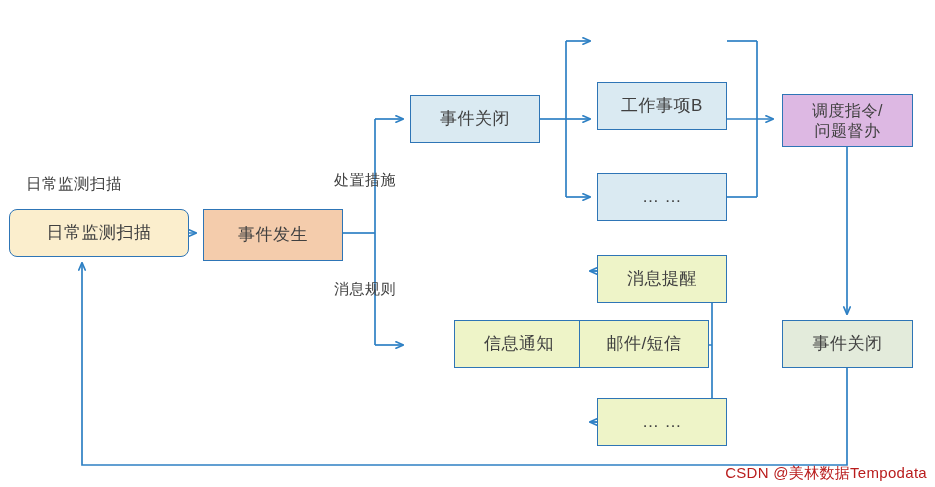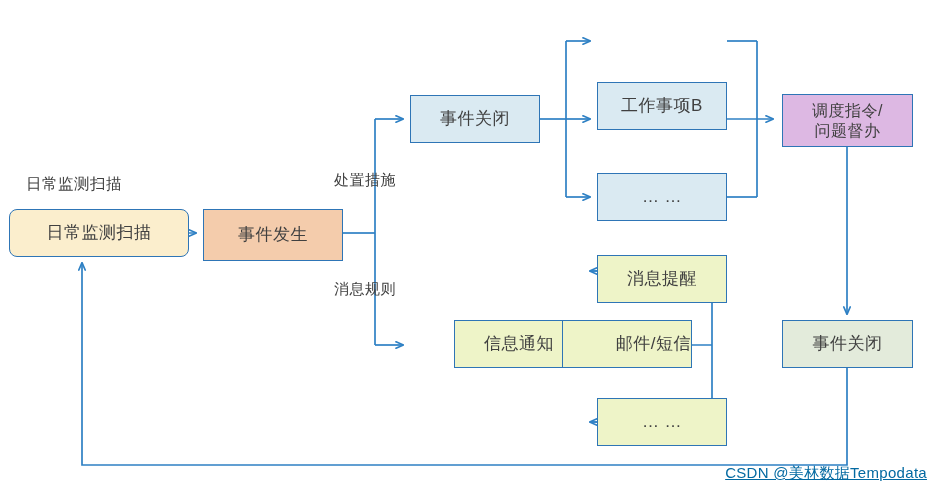--- a/index.html
+++ b/index.html
@@ -63,26 +63,25 @@
     color: #404040;
     font-size: 15.5px;
     letter-spacing: 0.5px;
     white-space: nowrap;
     z-index: 4;
   }
   .watermark {
     position: absolute;
     right: 8px;
     bottom: 4px;
-    color: #0369a1;
+    color: #b91c1c;
     font-size: 15px;
     letter-spacing: 0.3px;
     white-space: nowrap;
     z-index: 2;
-    text-decoration: underline;
   }
 </style>
 </head>
 <body>
 
 <div id="canvas">
 
   <svg id="wires" viewBox="0 0 935 487" xmlns="http://www.w3.org/2000/svg">
     <defs>
       <marker id="ah" markerWidth="9" markerHeight="9" refX="7.6" refY="3.6" orient="auto" markerUnits="userSpaceOnUse">
@@ -157,21 +156,21 @@
   </div>
 
   <div class="node fill-lime" style="left:410px; top:320px; width:130px; height:48px;margin-left:44px;">
     <span class="txt">信息通知</span>
   </div>
 
   <div class="node fill-lime" style="left:597px; top:247px; width:130px; height:48px;margin-top:8px;">
     <span class="txt">消息提醒</span>
   </div>
 
-  <div class="node fill-lime" style="left:562px; top:320px; width:130px; height:48px;justify-content:flex-end;">
+  <div class="node fill-lime" style="left:579px; top:320px; width:130px; height:48px;">
     <span class="txt">邮件/短信</span>
   </div>
 
   <div class="node fill-lime" style="left:597px; top:398px; width:130px; height:48px;">
     <span class="txt">… …</span>
   </div>
 
   <div class="caption" style="left:26px; top:174px;">日常监测扫描</div>
 
   <div class="edge-label" style="left:334px; top:171px;">处置措施</div>

